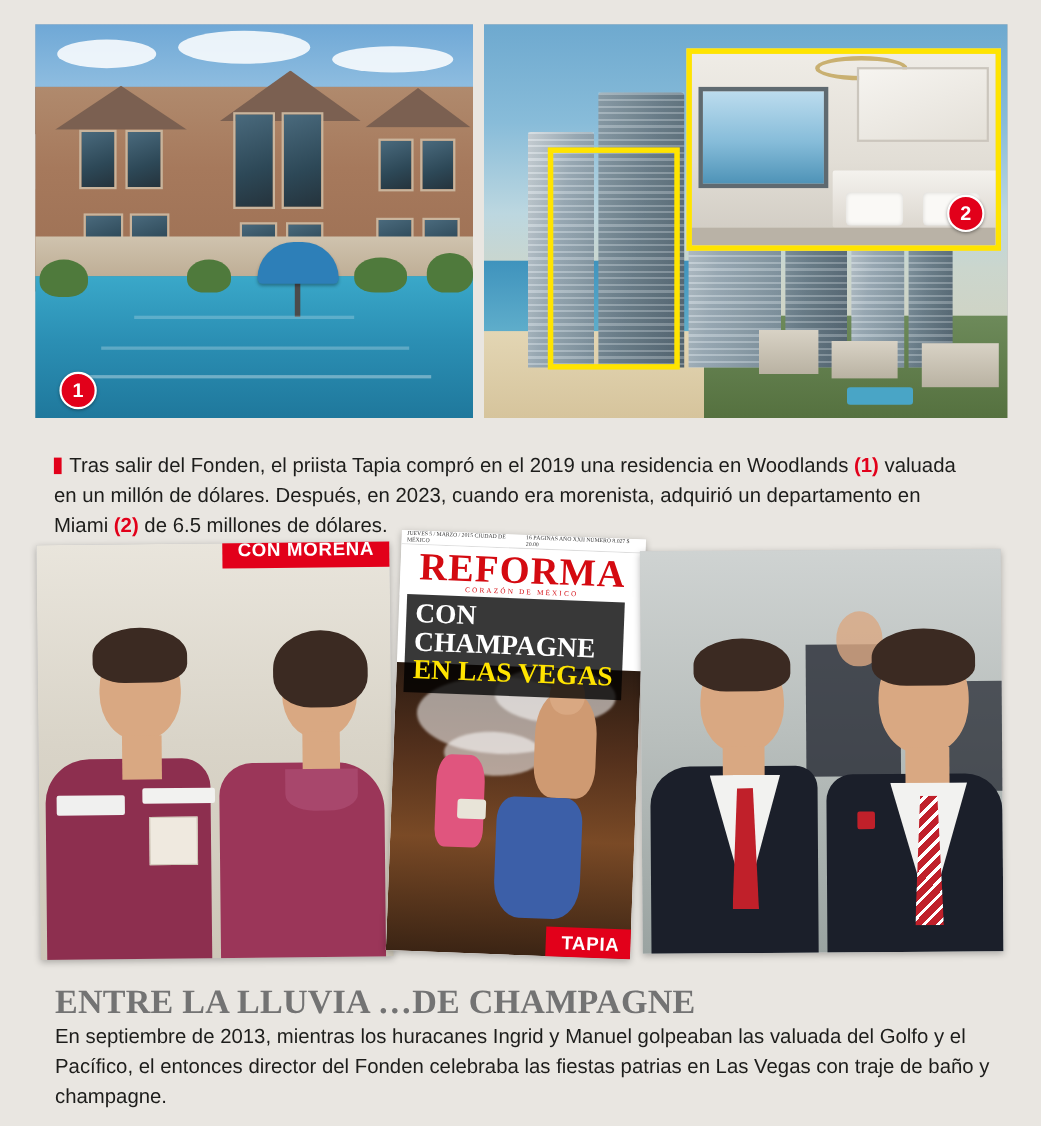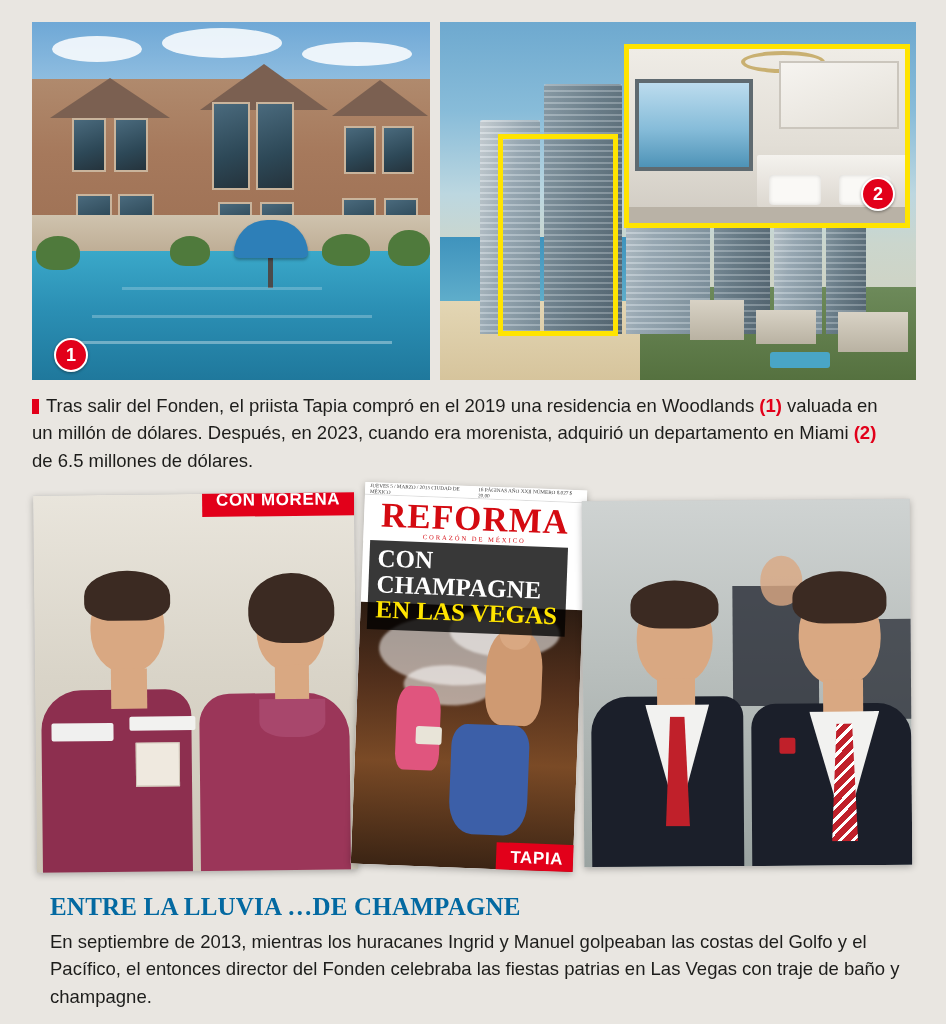--- a/index.html
+++ b/index.html
@@ -322,22 +322,22 @@
     position: absolute;
     background: repeating-linear-gradient(135deg, #c0202a 0 6px, #ffffff 6px 9px);
   }
 
   
   .headline-2 {
     position: absolute;
     left: 50px; top: 893px;
     font-family: "Liberation Serif", serif;
     font-weight: bold;
-    font-size: 25px;
-    color: #0369a1;
+    font-size: 31px;
+    color: #737373;
     letter-spacing: .2px;
   }
   .caption-2 {
     position: absolute;
     left: 50px; top: 928px;
     width: 860px;
   }
 </style>
 </head>
 <body>
@@ -431,21 +431,21 @@
         <div class="bath-sink" style="left:140px;"></div>
         <div class="bath-sink" style="left:210px;"></div>
         <div style="position:absolute;left:0;bottom:0;width:100%;height:16px;background:#b9b2a6;"></div>
 
         <div class="badge-num" style="right:10px;bottom:12px;">2</div>
       </div>
     </div>
   </div>
 
   <div class="caption-1">
-    <p class="cap-text" style="margin:0;">
+    <p class="cap-text" style="margin:17px;">
       <span class="red-tick"></span><span>Tras salir del Fonden, el priista Tapia compró en el 2019 una residencia en Woodlands </span><span class="red-bold">(1)</span><span> valuada en un millón de dólares. Después, en 2023, cuando era morenista, adquirió un departamento en Miami </span><span class="red-bold">(2)</span><span> de 6.5 millones de dólares.</span>
     </p>
   </div>
 
   <div class="collage">
 
     <div class="ph ph-morena">
       <div class="mor-bg"></div>
 
       <div class="mor-shirt" style="left:6px;top:195px;width:150px;height:200px;border-radius:40px 26px 0 0;"></div>
@@ -516,16 +516,16 @@
       <div class="shirtw" style="left:226px;top:212px;width:70px;height:92px;clip-path:polygon(0 0,100% 0,62% 100%,38% 100%);"></div>
       <div class="tie-striped" style="left:248px;top:224px;width:26px;height:118px;clip-path:polygon(20% 0,80% 0,100% 100%,0 100%);"></div>
       <div style="position:absolute;left:196px;top:238px;width:16px;height:16px;background:#c0202a;border-radius:2px;"></div>
 
     </div>
   </div>
 
   <div class="headline-2">ENTRE LA LLUVIA …DE CHAMPAGNE</div>
 
   <div class="caption-2">
-    <p class="cap-text" style="margin:0;">En septiembre de 2013, mientras los huracanes Ingrid y Manuel golpeaban las costas del Golfo y el Pacífico, el entonces director del Fonden celebraba las fiestas patrias en Las Vegas con traje de baño y champagne.</p>
+    <p class="cap-text" style="margin:0;">En septiembre de 2013, mientras los huracanes Ingrid y Manuel golpeaban las valuada del Golfo y el Pacífico, el entonces director del Fonden celebraba las fiestas patrias en Las Vegas con traje de baño y champagne.</p>
   </div>
 
 </div>
 
 </body></html>

